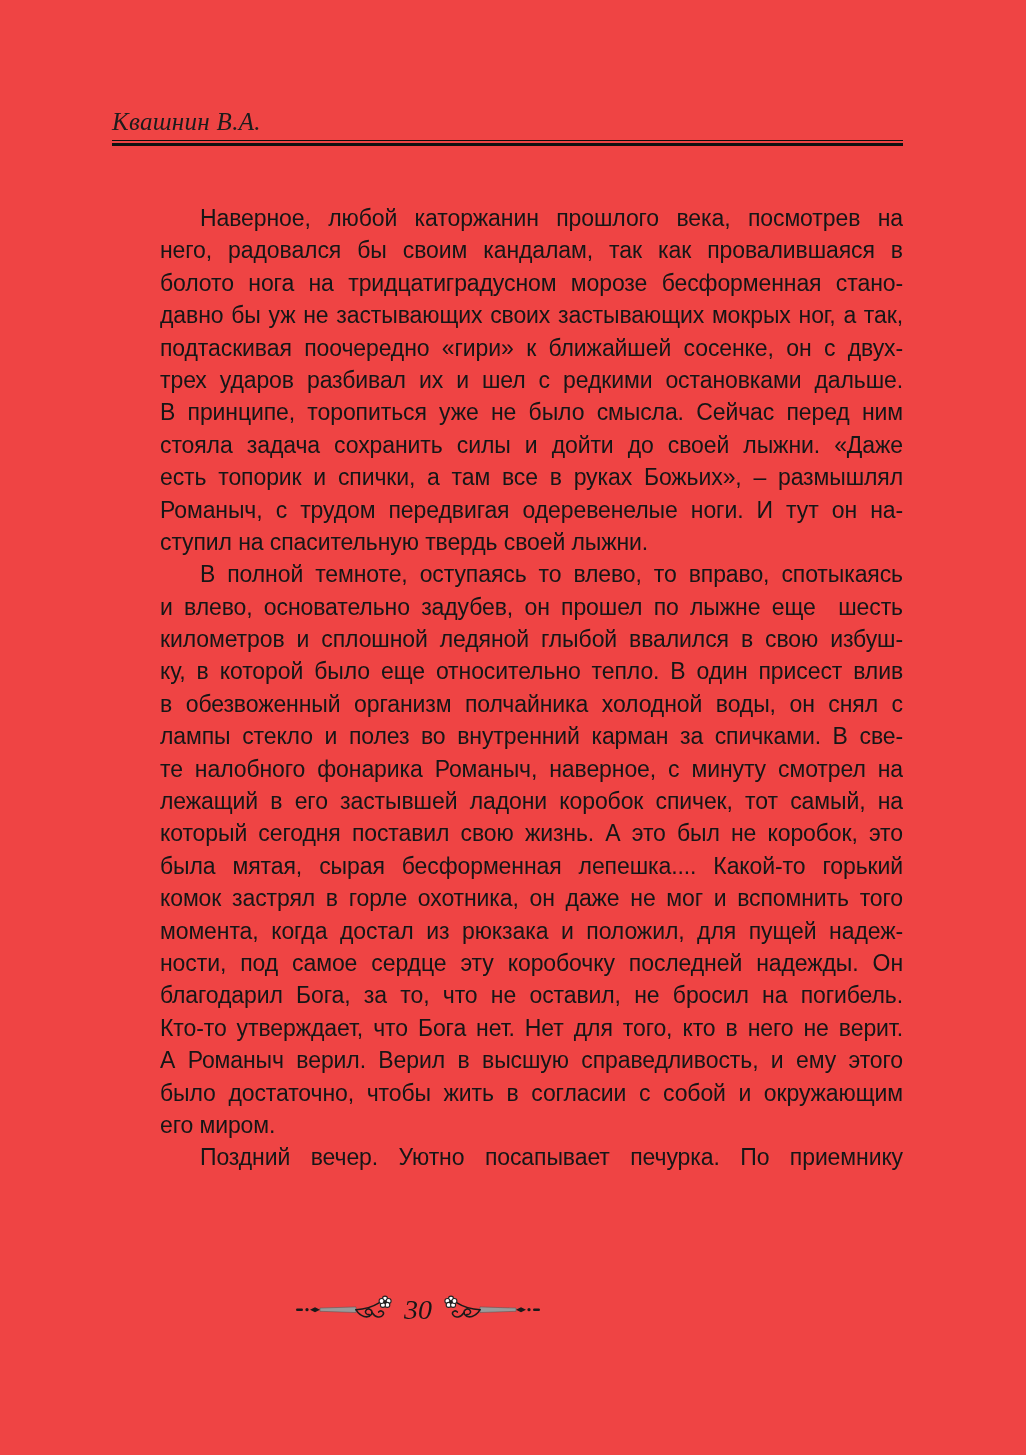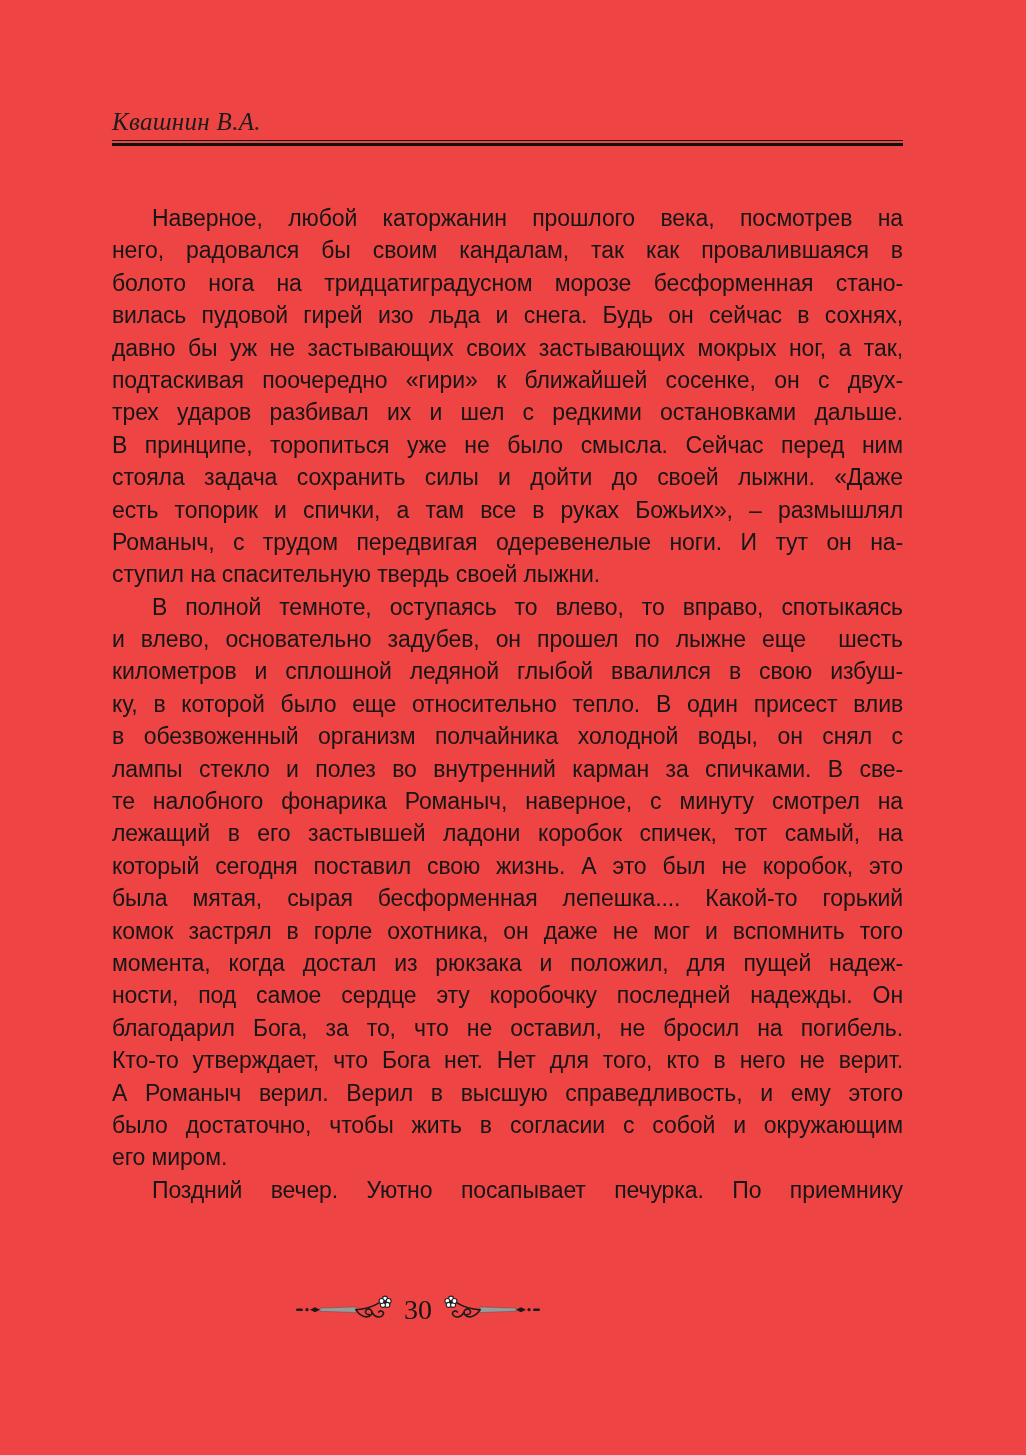--- a/index.html
+++ b/index.html
@@ -29,27 +29,29 @@
     font-size:23px;color:#161616;
     letter-spacing:-0.1px;
   }
   .body-text .line{
     height:32.4px;line-height:32.4px;
     text-align:justify;
     text-align-last:justify;
     text-justify:inter-word;
     white-space:pre-wrap;
     overflow:hidden;
+    margin-left:48px;
   }
   .body-text .line.indent{ text-indent:40px; }
   .body-text .line.flush{ text-align-last:left; }
   .footer{
     position:absolute;left:0;top:1294px;width:836px;
     display:flex;align-items:center;justify-content:center;
     gap:8px;
+    font-style:italic;
   }
   .footer .page-number{
     font-family:"Liberation Serif",serif;
     font-size:28px;color:#161616;
     line-height:32px;
   }
   .flourish{display:block;}
   .flourish.right{transform:scaleX(-1);}
 </style>
 </head>
@@ -60,21 +62,20 @@
   <div class="header">
     <span>Квашнин В.А.</span>
   </div>
 
   <div class="header-rule"></div>
 
   <div class="body-text">
       <div class="line indent">Наверное, любой каторжанин прошлого века, посмотрев на</div>
       <div class="line">него, радовался бы своим кандалам, так как провалившаяся в</div>
       <div class="line">болото нога на тридцатиградусном морозе бесформенная стано-</div>
-      <div class="line">вилась пудовой гирей изо льда и снега. Будь он сейчас в сохнях,</div>
       <div class="line">давно бы уж не застывающих своих застывающих мокрых ног, а так,</div>
       <div class="line">подтаскивая поочередно «гири» к ближайшей сосенке, он с двух-</div>
       <div class="line">трех ударов разбивал их и шел с редкими остановками дальше.</div>
       <div class="line">В принципе, торопиться уже не было смысла. Сейчас перед ним</div>
       <div class="line">стояла задача сохранить силы и дойти до своей лыжни. «Даже</div>
       <div class="line">есть топорик и спички, а там все в руках Божьих», – размышлял</div>
       <div class="line">Романыч, с трудом передвигая одеревенелые ноги. И тут он на-</div>
       <div class="line flush">ступил на спасительную твердь своей лыжни.</div>
       <div class="line indent">В полной темноте, оступаясь то влево, то вправо, спотыкаясь</div>
       <div class="line">и влево, основательно задубев, он прошел по лыжне еще  шесть</div>

